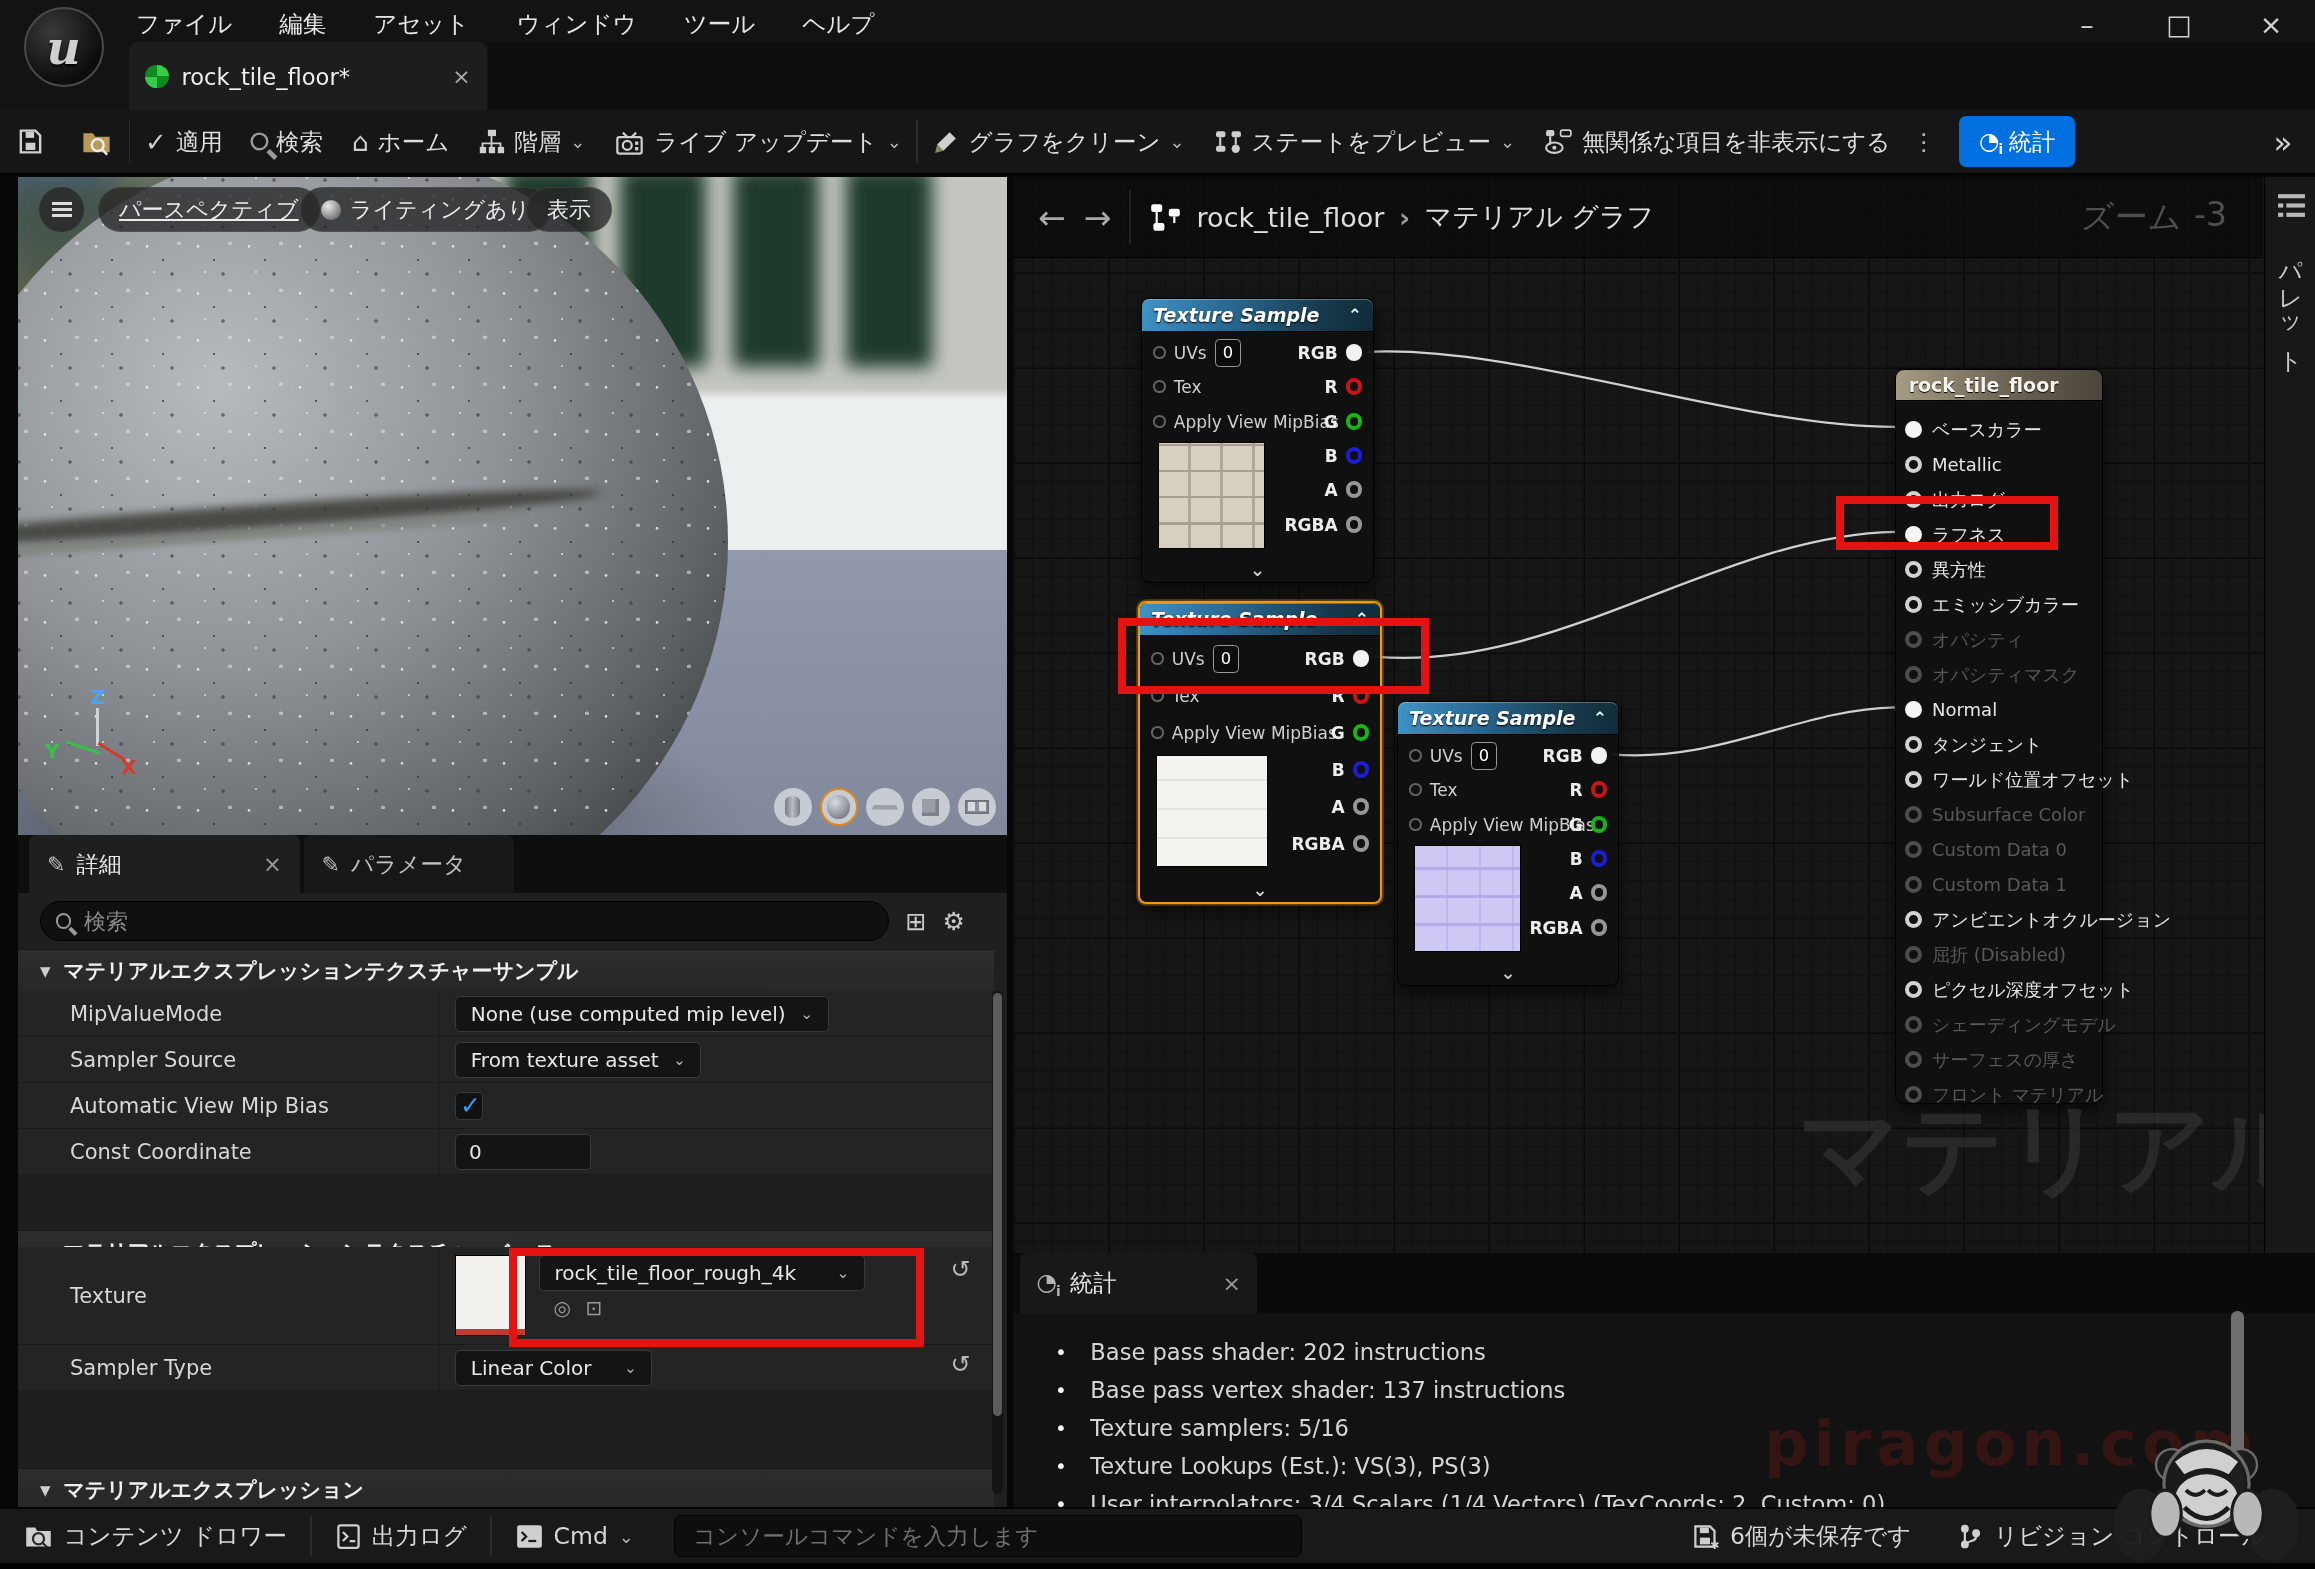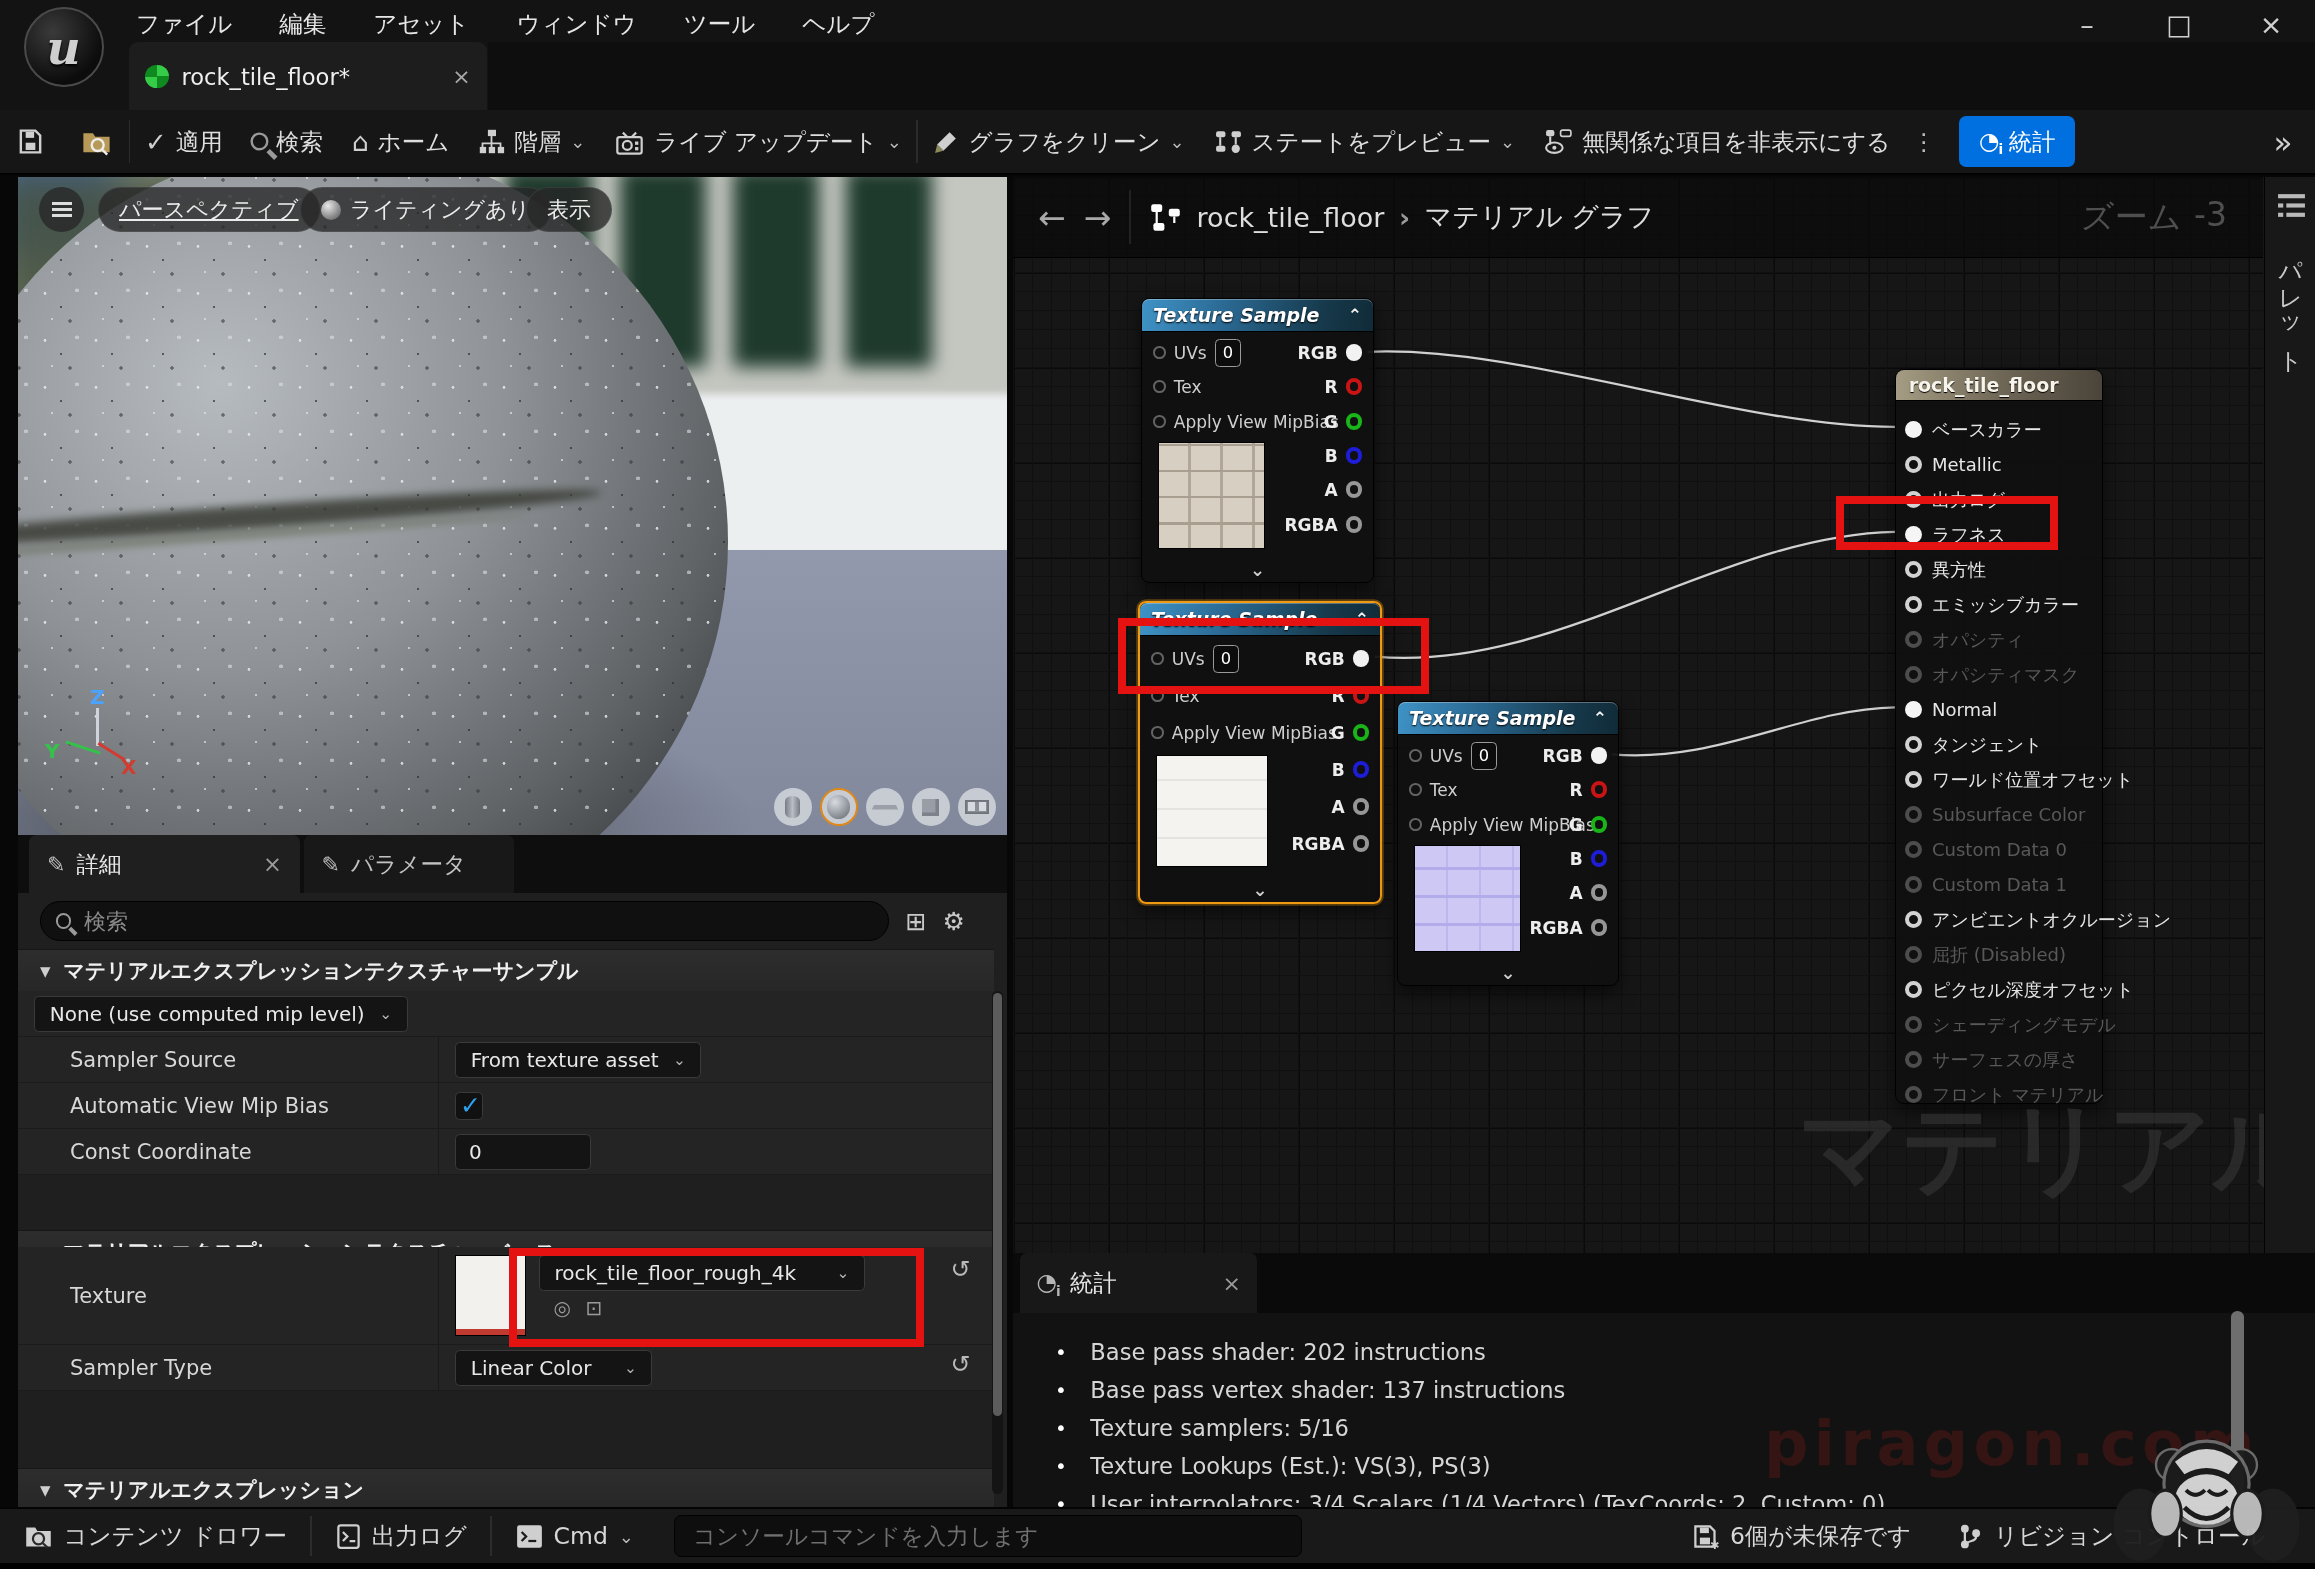--- a/index.html
+++ b/index.html
@@ -437,20 +437,23 @@
       <span class="dt-ico">⚙</span>
     </div>
 
     <div class="sect" style="top:114px;">
       <span class="tri">▼</span>
       <span>マテリアルエクスプレッションテクスチャーサンプル</span>
     </div>
 
     <div class="rows" style="top:156px;">
       <div class="drow">
+        <div class="lab">
+            <span>MipValueMode</span>
+          </div>
         <div class="val">
           <div class="dd">
             <span>None (use computed mip level)</span>
             <span class="chev">⌄</span>
           </div>
         </div>
       </div>
       <div class="drow">
         <div class="lab">
             <span>Sampler Source</span>

